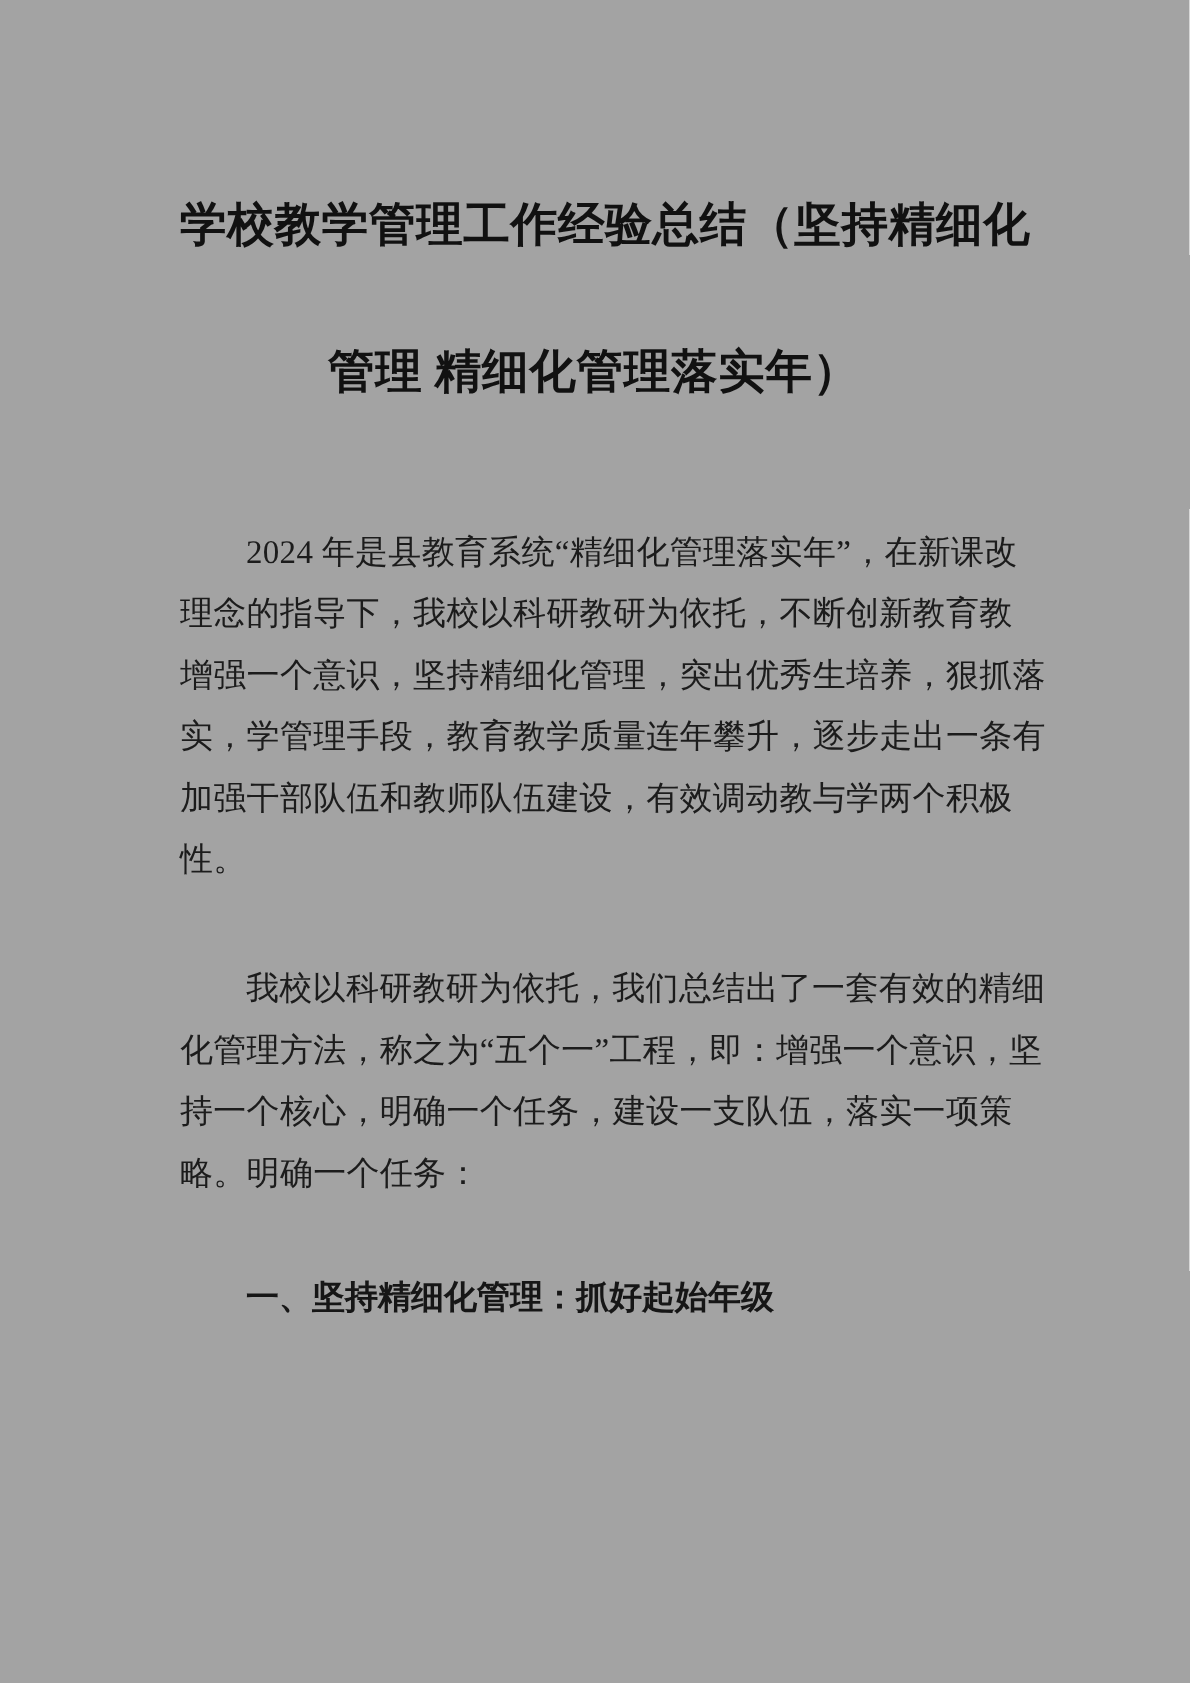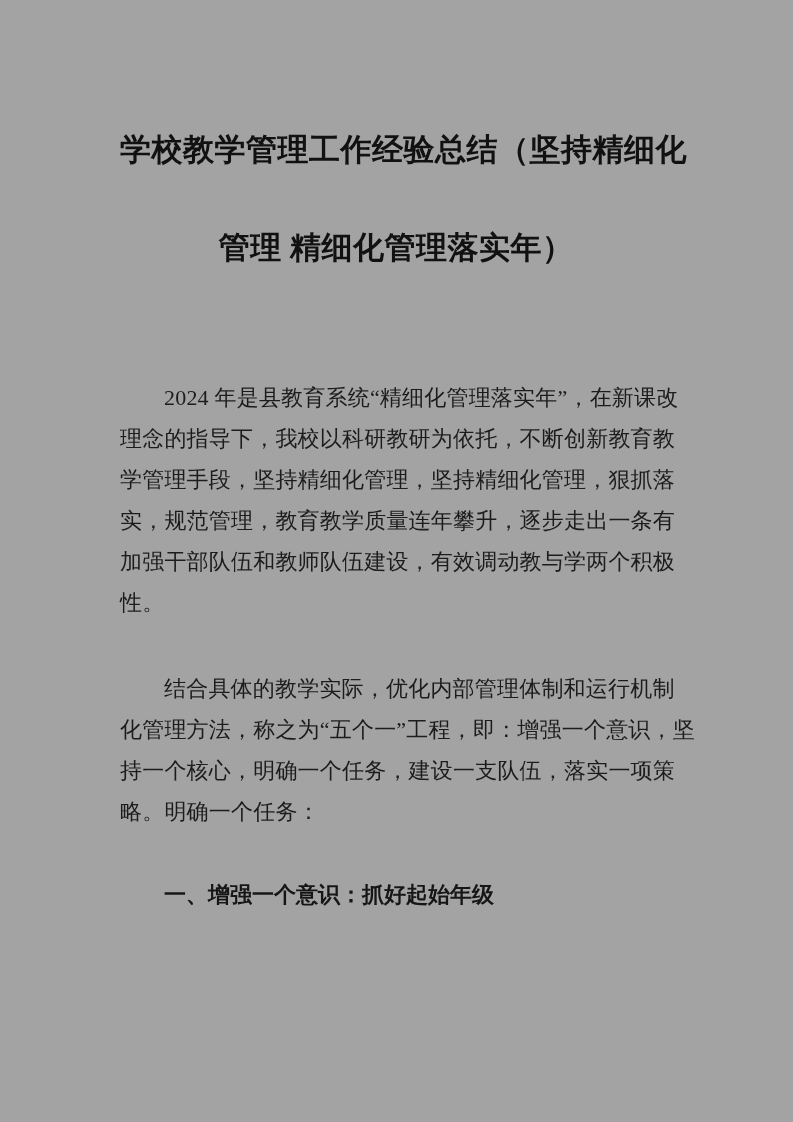--- a/index.html
+++ b/index.html
@@ -30,21 +30,21 @@
     }
     .doc-title .title-line {
       white-space: nowrap;
     }
     .para {
       font-size: 22px;
       line-height: 41px;
       color: #1c1c1c;
       letter-spacing: 0.2px;
     }
-    .para-1 { margin-top: 80px; }
+    .para-1 { margin-top: 50px; }
     .para-2 { margin-top: 45px; }
     .para .line {
       white-space: nowrap;
     }
     .para .line.first-line {
       padding-left: 44px; 
     }
     .section-heading {
       margin-top: 42px;
       padding-left: 44px;
@@ -62,29 +62,29 @@
   <div class="content">
 
     <div class="doc-title">
       <div class="title-line">学校教学管理工作经验总结（坚持精细化</div>
       <div class="title-line">管理 精细化管理落实年）</div>
     </div>
 
     <div class="para para-1">
       <div class="line first-line">2024 年是县教育系统“精细化管理落实年”，在新课改</div>
       <div class="line">理念的指导下，我校以科研教研为依托，不断创新教育教</div>
-      <div class="line">学管理手段，坚持精细化管理，坚持精细化管理，狠抓落</div>
-      <div class="line">实，规范管理，教育教学质量连年攀升，逐步走出一条有</div>
+      <div class="line">增强一个意识，坚持精细化管理，突出优秀生培养，狠抓落</div>
+      <div class="line">实，学管理手段，教育教学质量连年攀升，逐步走出一条有</div>
       <div class="line">加强干部队伍和教师队伍建设，有效调动教与学两个积极</div>
       <div class="line">性。</div>
     </div>
 
     <div class="para para-2">
-      <div class="line first-line">结合具体的教学实际，优化内部管理体制和运行机制</div>
+      <div class="line first-line">我校以科研教研为依托，我们总结出了一套有效的精细</div>
       <div class="line">化管理方法，称之为“五个一”工程，即：增强一个意识，坚</div>
       <div class="line">持一个核心，明确一个任务，建设一支队伍，落实一项策</div>
       <div class="line">略。明确一个任务：</div>
     </div>
 
-    <div class="section-heading">一、增强一个意识：抓好起始年级</div>
+    <div class="section-heading">一、坚持精细化管理：抓好起始年级</div>
 
   </div>
 </div>
 
 </body></html>

